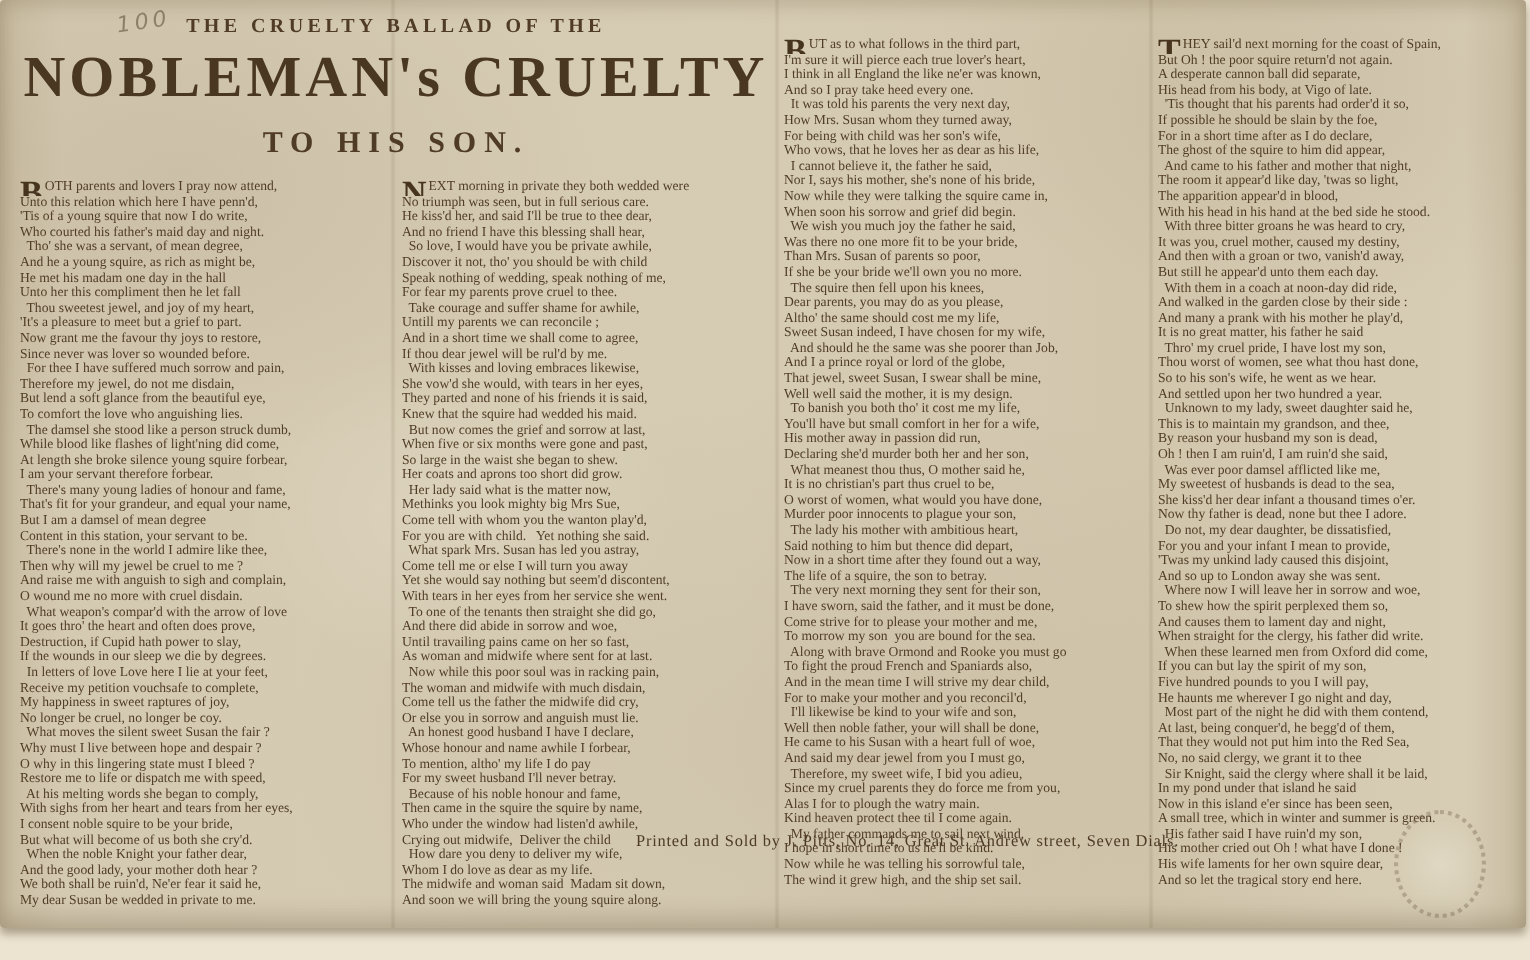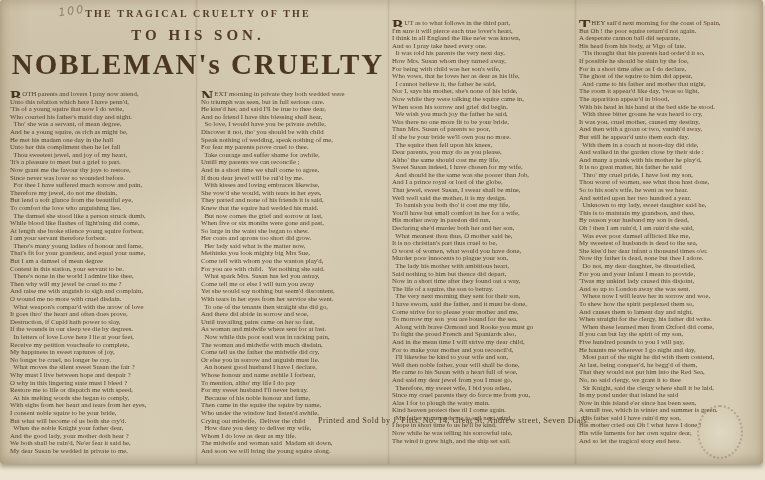--- a/index.html
+++ b/index.html
@@ -55,23 +55,23 @@
 <body>
 
 <div id="paper">
   <div class="crease" style="left:195px"></div>
   <div class="crease" style="left:387px"></div>
   <div class="crease" style="left:574px"></div>
 
   <div id="hand-mark">100</div>
 
   <div id="header">
-    <div id="kicker">THE TRAGICAL CRUELTY OF THE</div>
+    <div id="kicker">THE CRUELTY BALLAD OF THE</div>
+    <div id="main-title">NOBLEMAN's CRUELTY</div>
     <div id="subtitle">TO HIS SON.</div>
-    <div id="main-title">NOBLEMAN's CRUELTY</div>
   </div>
 
   <div id="col1" class="col">
       <div class="line"><span class="dropcap">B</span>OTH parents and lovers I pray now attend,</div>
       <div class="line">Unto this relation which here I have penn'd,</div>
       <div class="line">'Tis of a young squire that now I do write,</div>
       <div class="line">Who courted his father's maid day and night.</div>
       <div class="line">  Tho' she was a servant, of mean degree,</div>
       <div class="line">And he a young squire, as rich as might be,</div>
       <div class="line">He met his madam one day in the hall</div>

